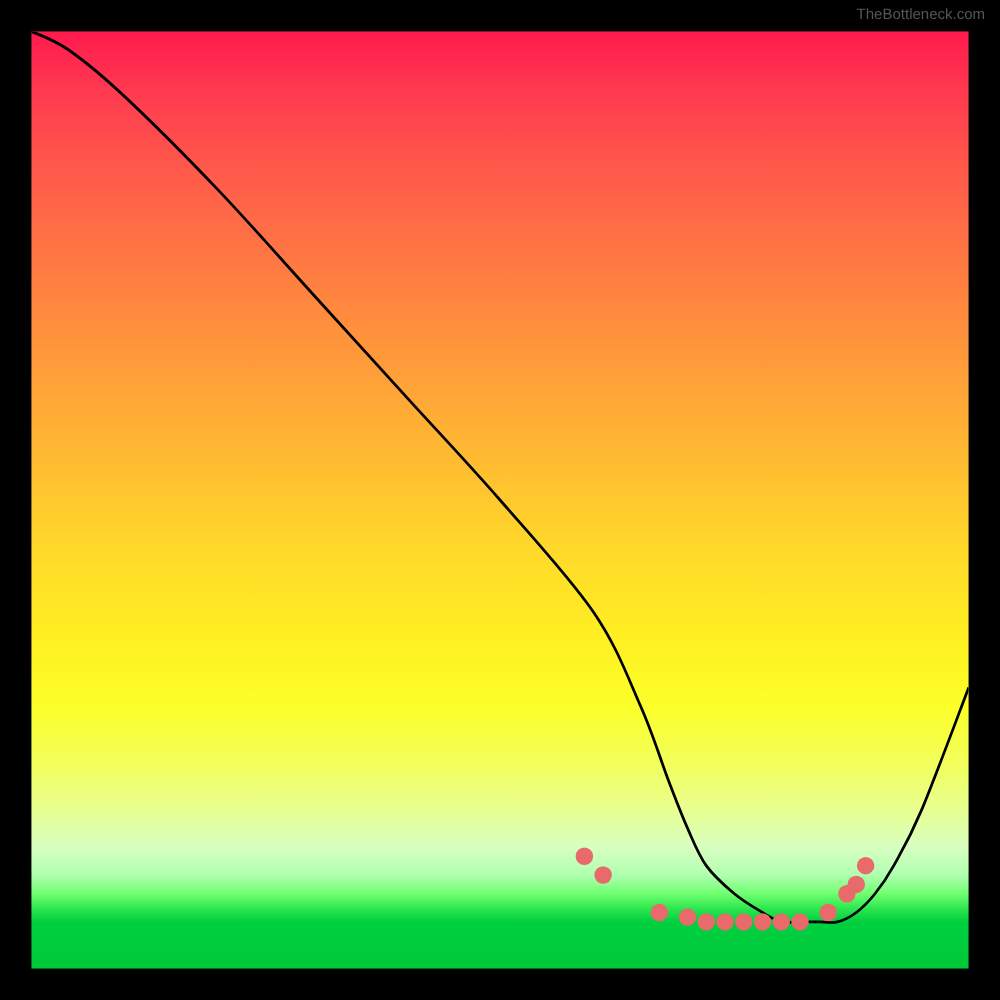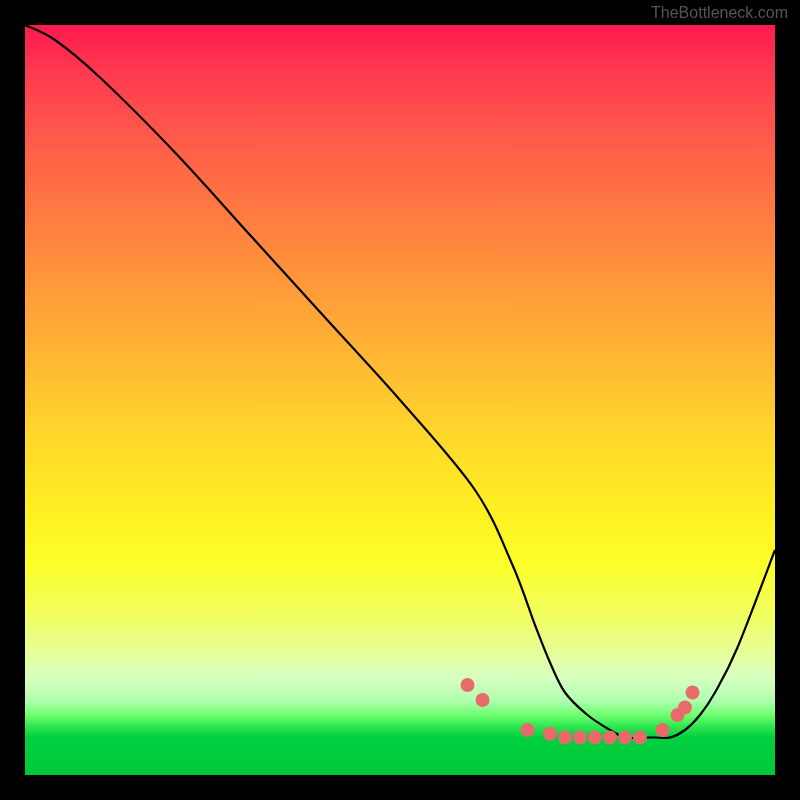--- a/index.html
+++ b/index.html
@@ -8,21 +8,21 @@
     height: 800px;
     background: #000;
     position: relative;
     font-family: Arial, sans-serif;
   }
   .watermark {
     position: absolute;
     top: 4px;
     right: 12px;
     color: #555;
-    font-size: 16px;
+    font-size: 12px;
     font-weight: 500;
     z-index: 10;
   }
   .plot-area {
     position: absolute;
     left: 25px;
     top: 25px;
     width: 750px;
     height: 750px;
     overflow: hidden;

